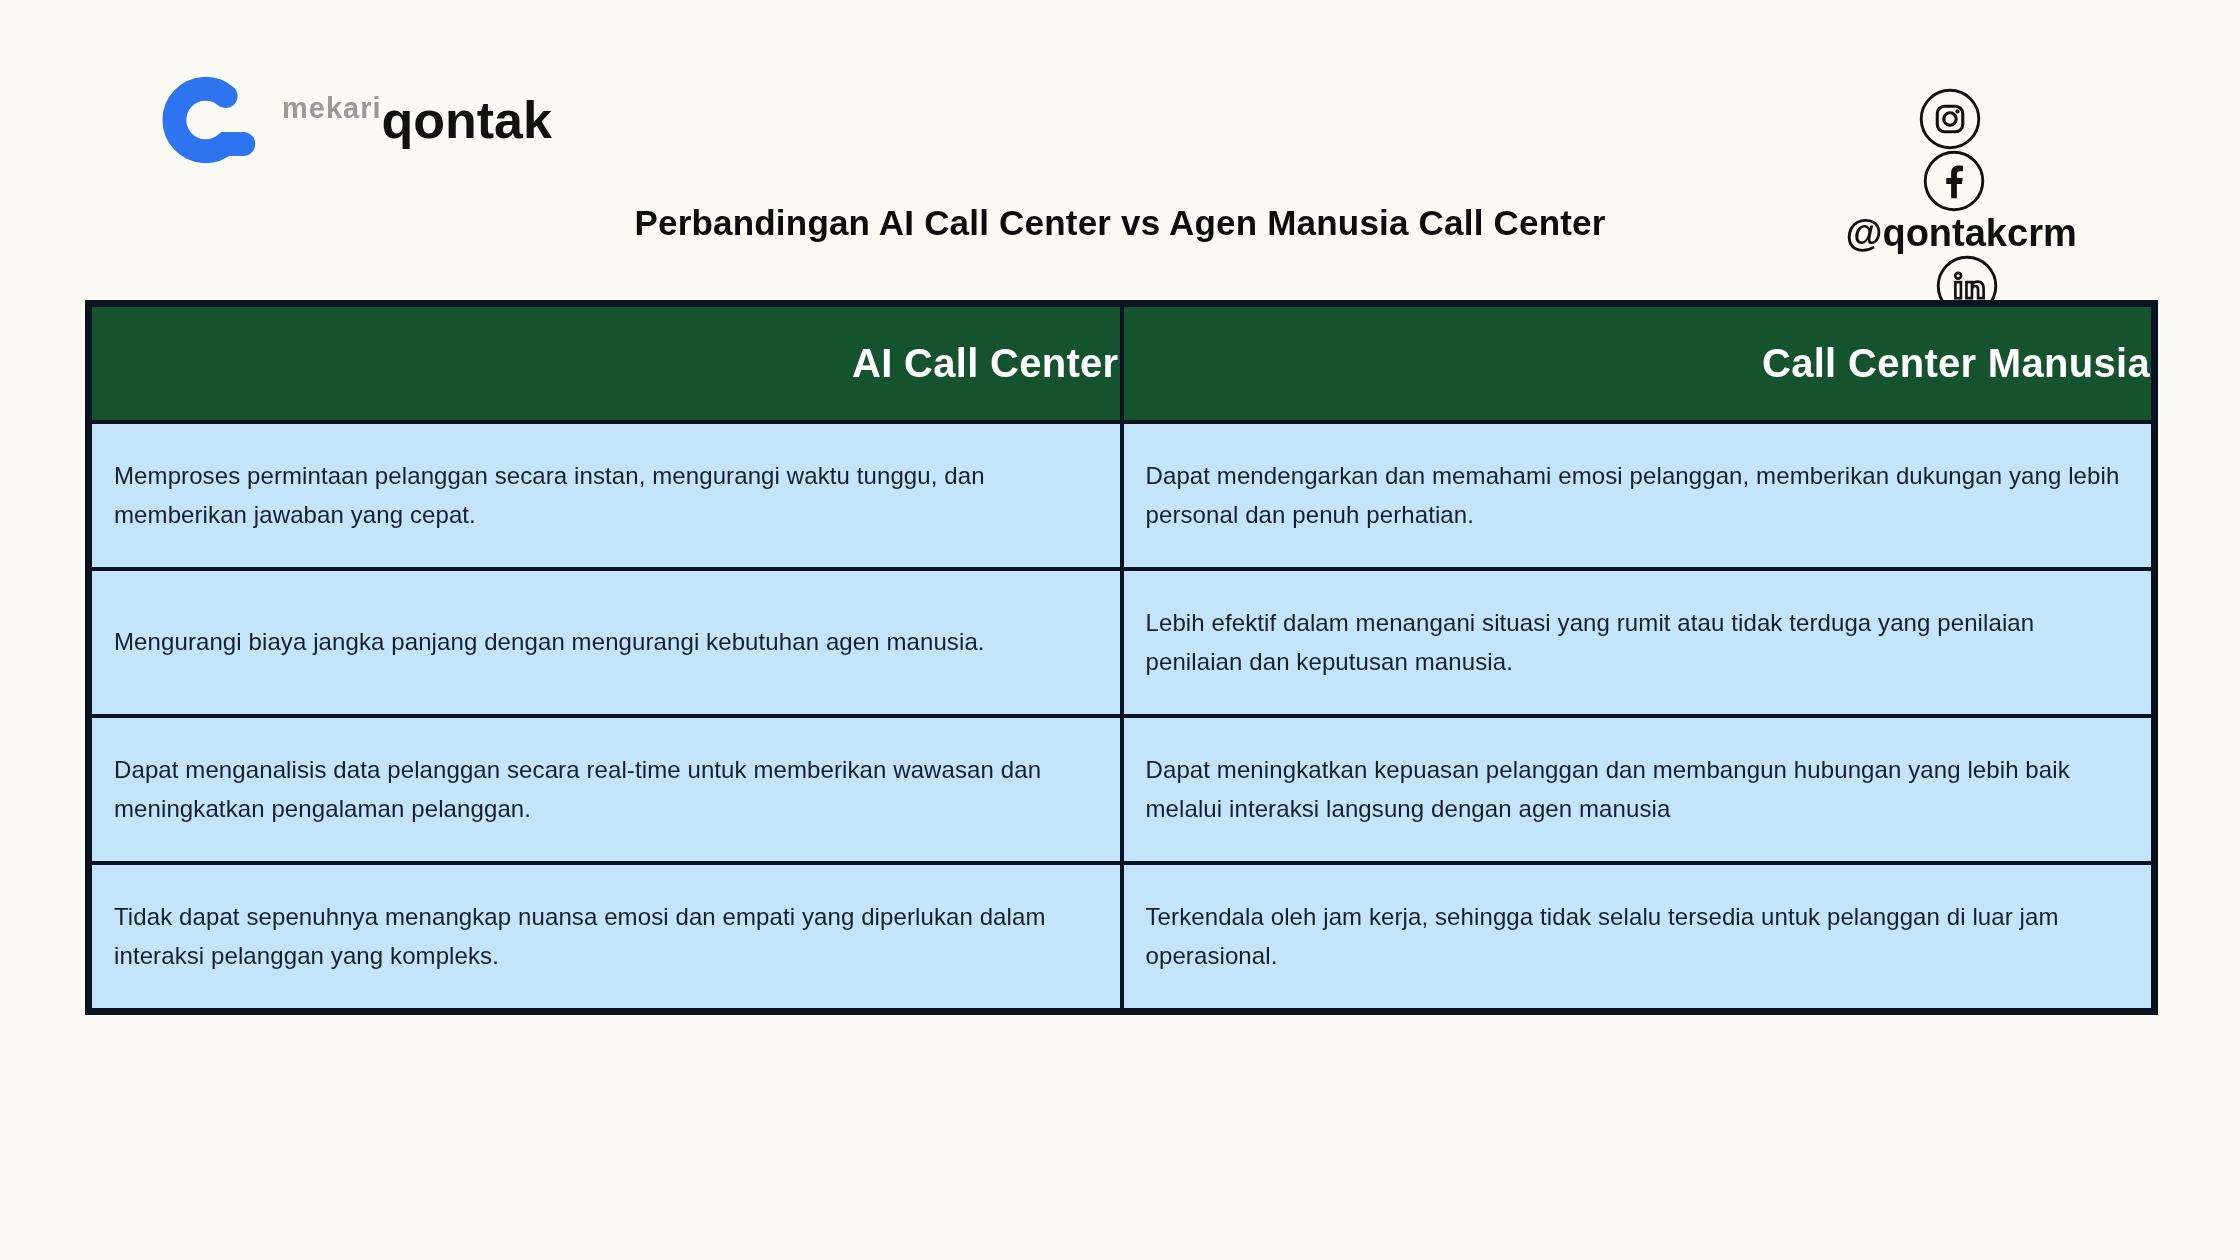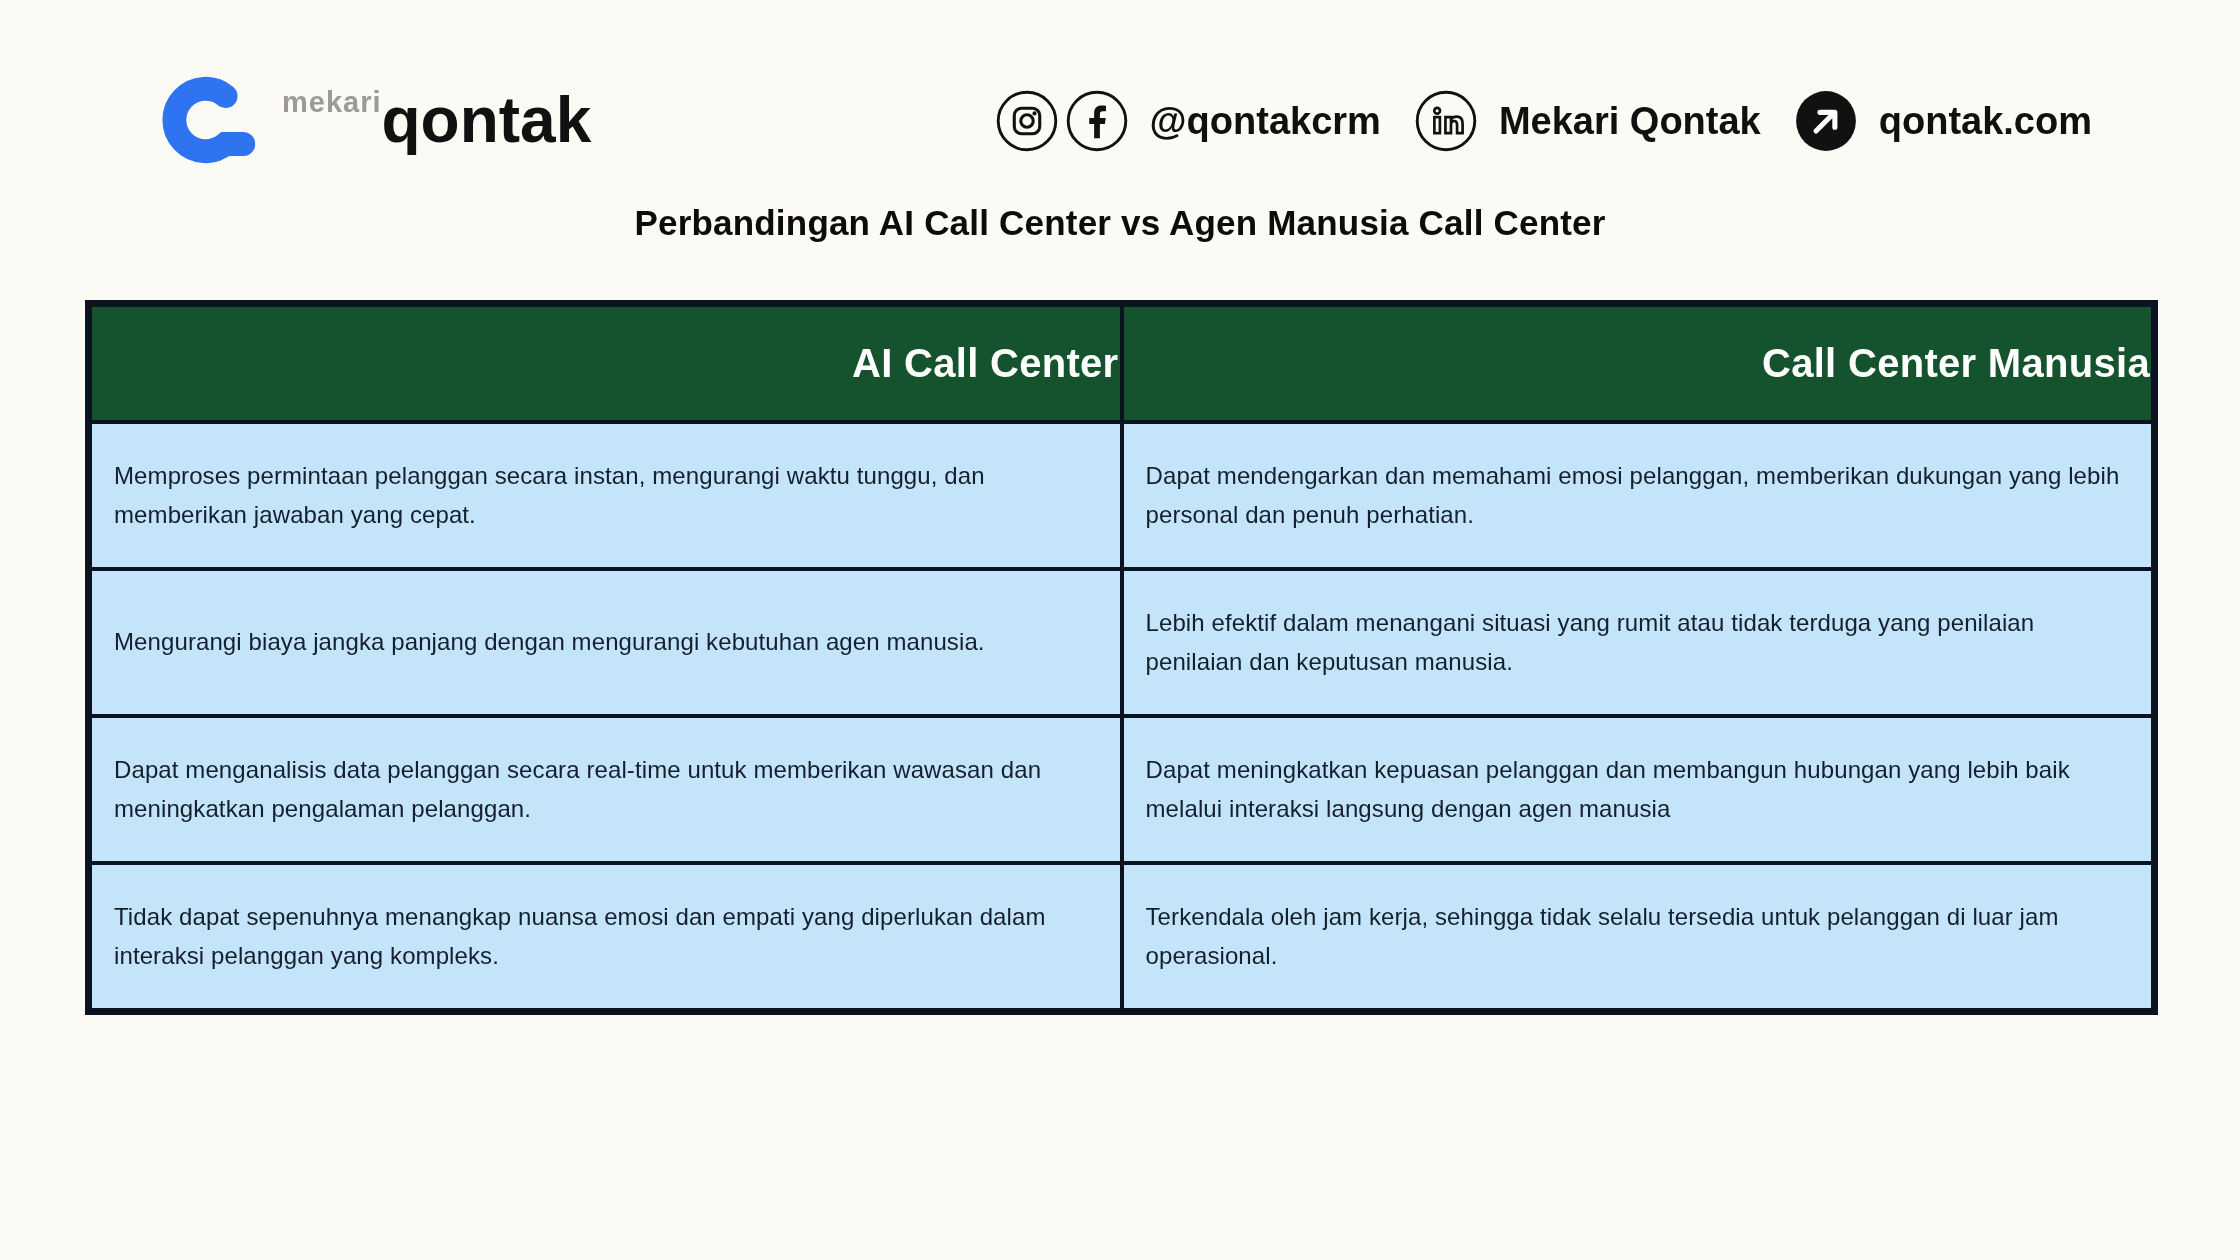--- a/index.html
+++ b/index.html
@@ -12,25 +12,25 @@
   }
 
   
   .logo{
     position:absolute;left:158px;top:68px;
     display:flex;align-items:center;gap:20px;
   }
   .logo-mark{width:104px;height:104px;display:block;}
   .logo-words{display:flex;flex-direction:row;line-height:1;}
   .logo-top{font-size:29px;font-weight:700;color:#9a9a9a;letter-spacing:1px;margin-bottom:4px;}
-  .logo-bottom{font-size:64px;font-weight:800;color:#111111;letter-spacing:0px;}
+  .logo-bottom{font-size:52px;font-weight:800;color:#111111;letter-spacing:0px;}
 
   .social{
     position:absolute;top:88px;right:148px;height:66px;
-    display:flex;align-items:center;
+    display:flex;align-items:center;flex-direction:column;
   }
   .soc-circle{width:62px;height:62px;flex:0 0 auto;}
   .soc-text{font-size:38px;font-weight:700;color:#101010;white-space:nowrap;}
   .sp-sm{margin-left:8px;}
   .sp-md{margin-left:22px;}
   .sp-lg{margin-left:34px;}
 
   
   .page-title{
     position:absolute;top:203px;left:0;width:100%;

